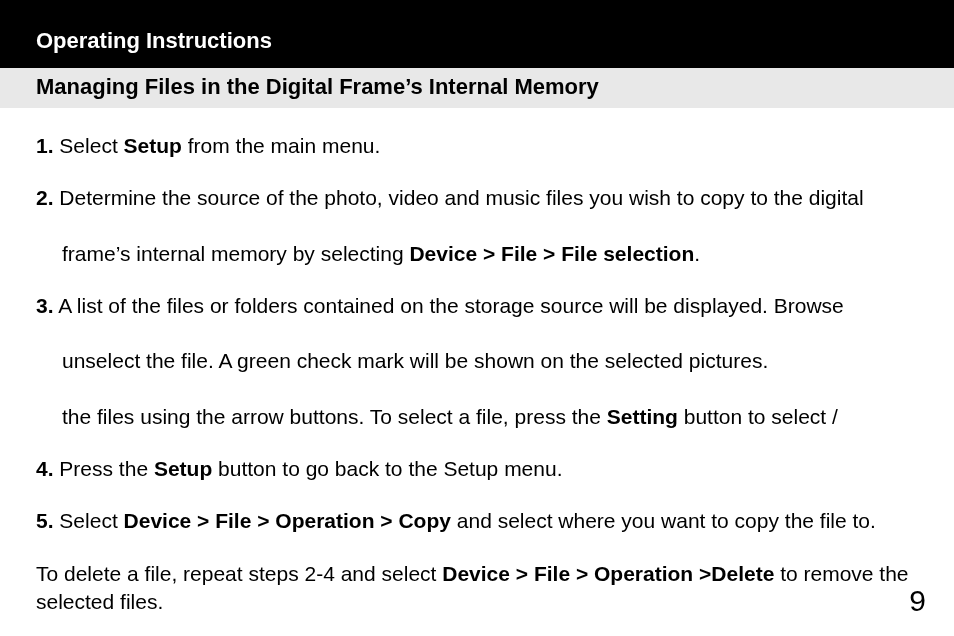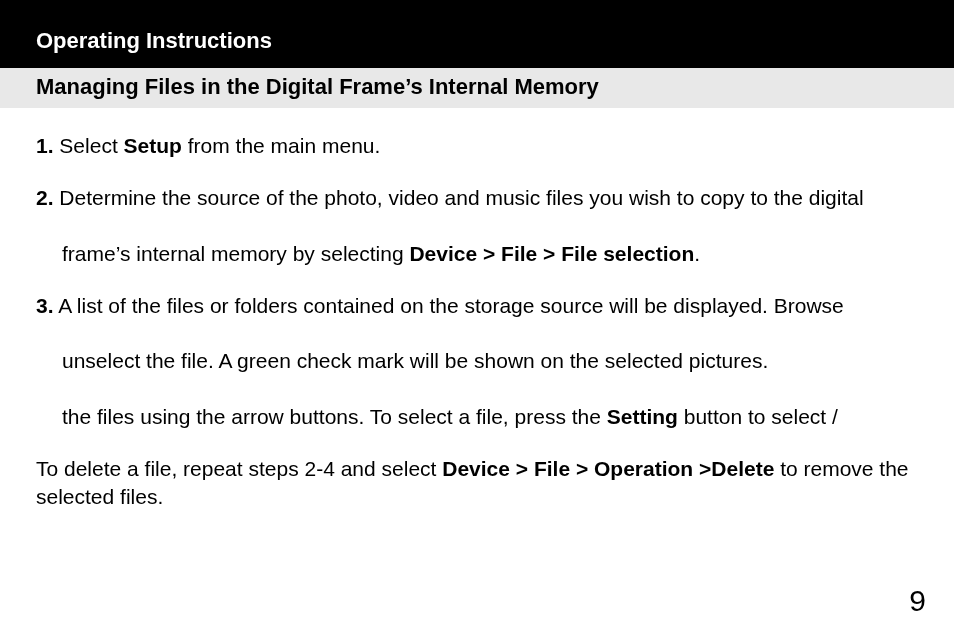--- a/index.html
+++ b/index.html
@@ -88,21 +88,31 @@
       <span class="num">3.</span><span> A list of the files or folders contained on the storage source will be displayed. Browse</span>
     </span>
     <span class="hang-cont">
       <span>unselect the file.  A green check mark will be shown on the selected pictures.</span>
     </span>
     <span class="hang-cont">
       <span>the files using the arrow buttons. To select a file, press the </span><b>Setting</b><span> button to select / </span>
     </span>
   </div>
 
+  <div class="step">
+    <span class="hang">
+      <span class="num">4.</span><span> Press the </span><b>Setup</b><span> button to go back to the Setup menu.</span>
+    </span>
+  </div>
 
+  <div class="step">
+    <span class="hang">
+      <span class="num">5.</span><span> Select </span><b>Device &gt; File &gt; Operation &gt; Copy</b><span> and select where you want to copy the file to.</span>
+    </span>
+  </div>
 
   <div class="para">
     <span>To delete a file, repeat steps 2-4 and select </span><b>Device &gt; File &gt; Operation &gt;Delete</b><span> to remove the selected files.</span>
   </div>
 
 </div>
 
 <div class="page-number">9</div>
 
 </body></html>

